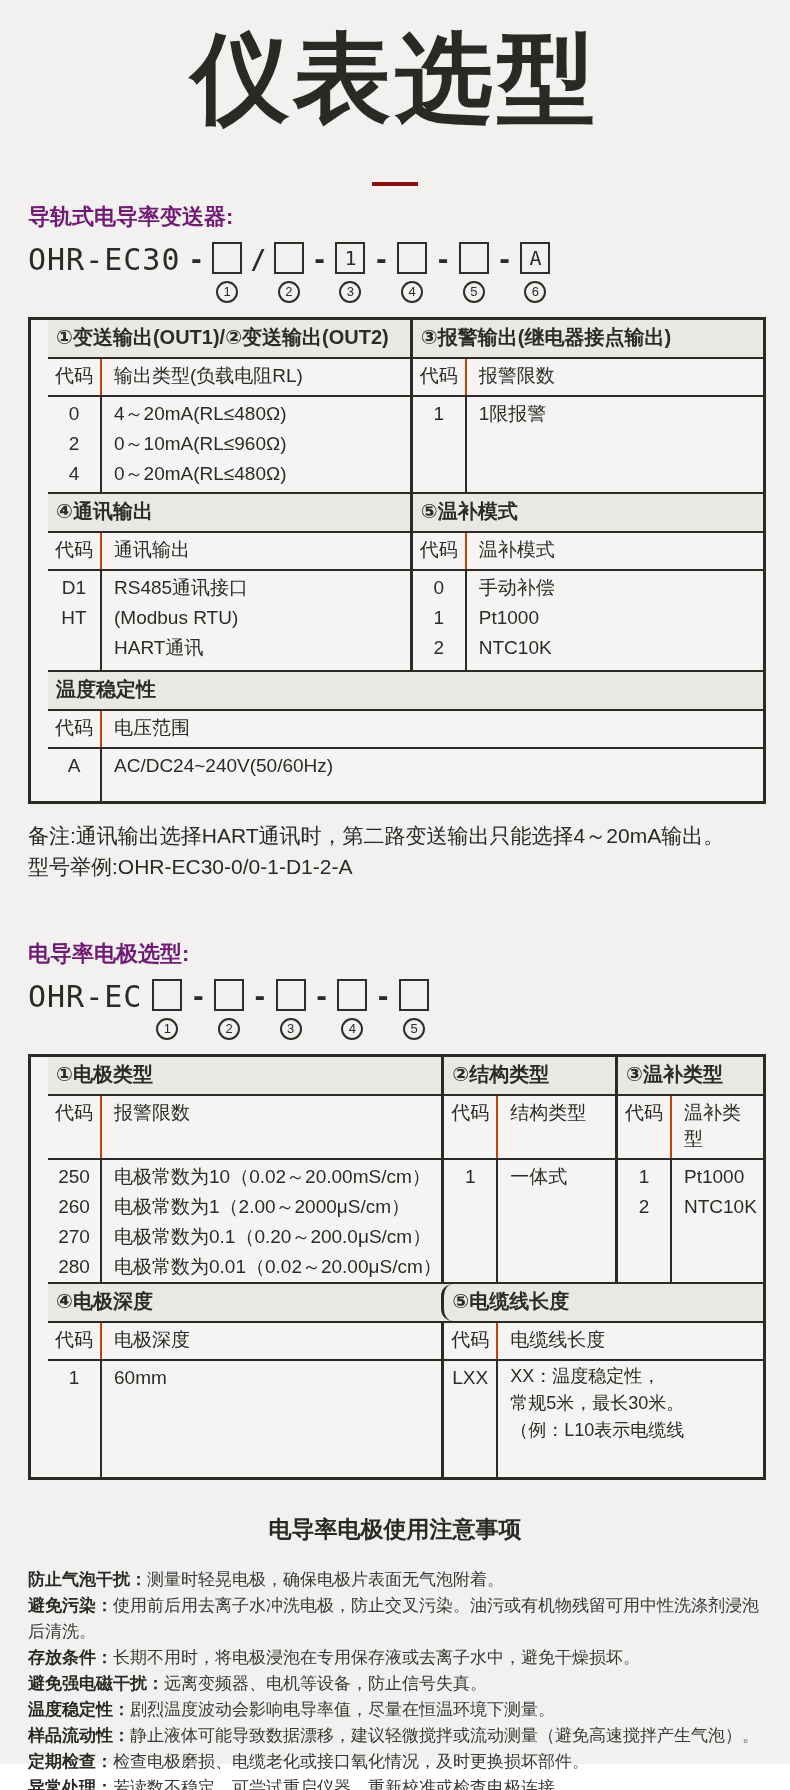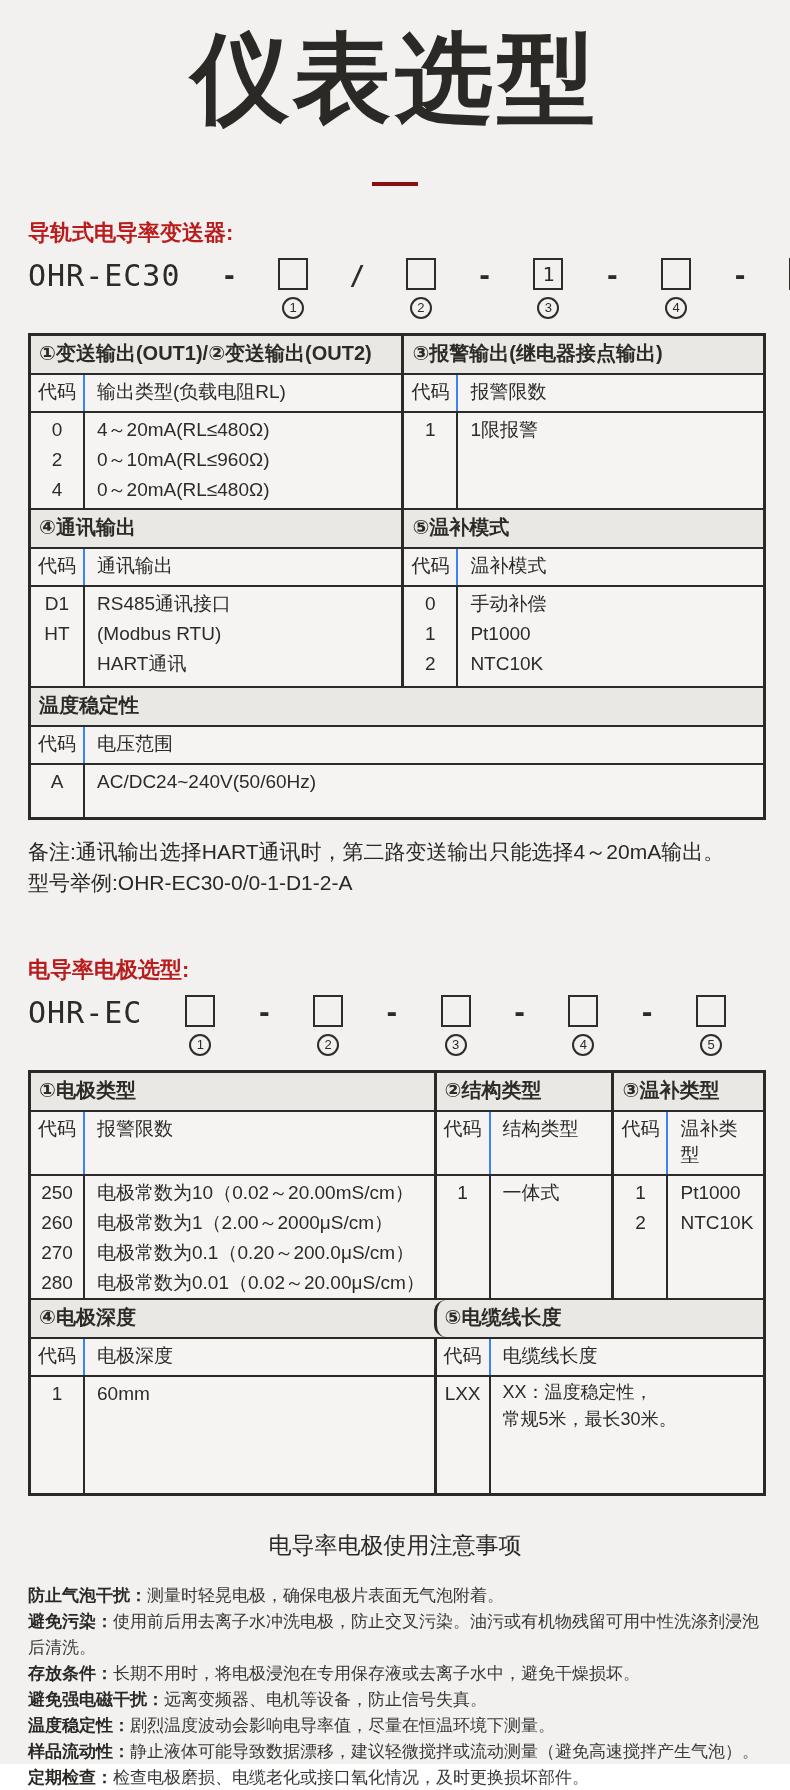--- a/index.html
+++ b/index.html
@@ -14,26 +14,26 @@
   .title{
     margin:0;padding-top:22px;text-align:center;
     font-size:98px;line-height:1.16;font-weight:900;letter-spacing:4px;color:#2b2926;
   }
   .red-rule{
     width:46px;height:4px;background:#8b0f12;margin:46px auto 0 auto;
   }
 
   
   .section-label{
-    margin:32px 0 0 28px;font-size:22px;font-weight:800;color:#b91c1c;
+    margin:16px 0 0 28px;font-size:22px;font-weight:800;color:#701a75;
   }
   .section-label.second{margin-top:56px;}
 
   
-  .model-row{display:flex;align-items:flex-start;margin:10px 0 0 28px;gap:33px;}
+  .model-row{display:flex;align-items:flex-start;margin:10px 0 0 28px;}
   .model-prefix{
     font-family:"DejaVu Sans Mono","Liberation Mono",monospace;
     font-size:30px;line-height:36px;letter-spacing:1px;white-space:nowrap;
   }
   .sep{
     font-family:"DejaVu Sans Mono","Liberation Mono",monospace;
     font-size:26px;line-height:36px;font-weight:700;margin:0 8px;
   }
   .boxcol{display:flex;flex-direction:column;align-items:center;}
   .mbox{
@@ -45,35 +45,36 @@
     margin-top:7px;width:22px;height:22px;border:2px solid #2f2d2a;border-radius:50%;
     box-sizing:border-box;display:flex;align-items:center;justify-content:center;
     font-size:13px;line-height:1;
   }
   .first-box{margin-left:10px;}
 
   
   .tbl{
     margin:14px 24px 0 28px;border:3px solid #2c2a27;background:#f5f4f2;
     font-size:19px;
+    padding-left:17px;
   }
   .hrow{
     display:flex;background:#eae8e4;
     border-top:2px solid #2c2a27;border-bottom:2px solid #2c2a27;
   }
   .tbl .hrow:first-child{border-top:none;}
   .hcell{font-weight:800;font-size:20px;padding:4px 8px 6px 8px;box-sizing:border-box;}
   .srow{display:flex;border-bottom:2px solid #2c2a27;}
   .crow{display:flex;}
   .half{display:flex;box-sizing:border-box;}
   .hl{width:50.6%;}
   .hr{width:49.4%;border-left:3px solid #2c2a27;}
   .full{display:flex;width:100%;box-sizing:border-box;}
   .code-h{
-    width:54px;flex:0 0 54px;text-align:center;border-right:2px solid #3b82f6;
+    width:54px;flex:0 0 54px;text-align:center;border-right:2px solid #c2410c;
     padding:4px 0 6px 0;box-sizing:border-box;
   }
   .desc-h{flex:1;padding:4px 10px 6px 12px;}
   .code-c{
     width:54px;flex:0 0 54px;text-align:center;border-right:2px solid #2c2a27;
     padding:2px 0;box-sizing:border-box;
   }
   .desc-c{flex:1;padding:2px 10px 2px 12px;}
   .code-c div,.desc-c div{line-height:30px;white-space:nowrap;}
   .h92{height:95px;} .h96{height:99px;} .h52{height:52px;}
@@ -86,21 +87,21 @@
   .cable-lines div{line-height:27px;font-size:18px;white-space:nowrap;}
   .code-top{padding-top:3px;}
   .code-top div{line-height:27px;}
 
   
   .remark{margin:16px 0 0 28px;font-size:21px;line-height:1.5;color:#2b2926;}
   .remark div{margin:0;}
 
   
   .prec-title{
-    margin:34px 0 0 0;text-align:center;font-size:23px;font-weight:400;color:#2b2926;
+    margin:34px 0 0 0;text-align:center;font-size:23px;font-weight:700;color:#2b2926;
   }
   .notes{margin:22px 24px 0 28px;font-size:17px;line-height:26px;color:#3a3835;}
   .note{margin:0;}
   .note b{font-weight:800;color:#2b2926;}
 </style>
 </head>
 <body>
 
 <div class="page">
 
@@ -358,20 +359,21 @@
           <div>60mm</div>
         </div>
       </div>
       <div class="half" style="width:45%;border-left:3px solid #2c2a27;">
         <div class="code-c code-top">
           <div>LXX</div>
         </div>
         <div class="desc-c cable-lines">
           <div>XX：温度稳定性，</div>
           <div>常规5米，最长30米。</div>
+          <div>（例：L10表示电缆线</div>
         </div>
       </div>
     </div>
   </div>
 
   <div class="prec-title">电导率电极使用注意事项</div>
 
   <div class="notes">
     <p class="note"><b>防止气泡干扰：</b><span>测量时轻晃电极，确保电极片表面无气泡附着。</span></p>
     <p class="note"><b>避免污染：</b><span>使用前后用去离子水冲洗电极，防止交叉污染。油污或有机物残留可用中性洗涤剂浸泡后清洗。</span></p>

